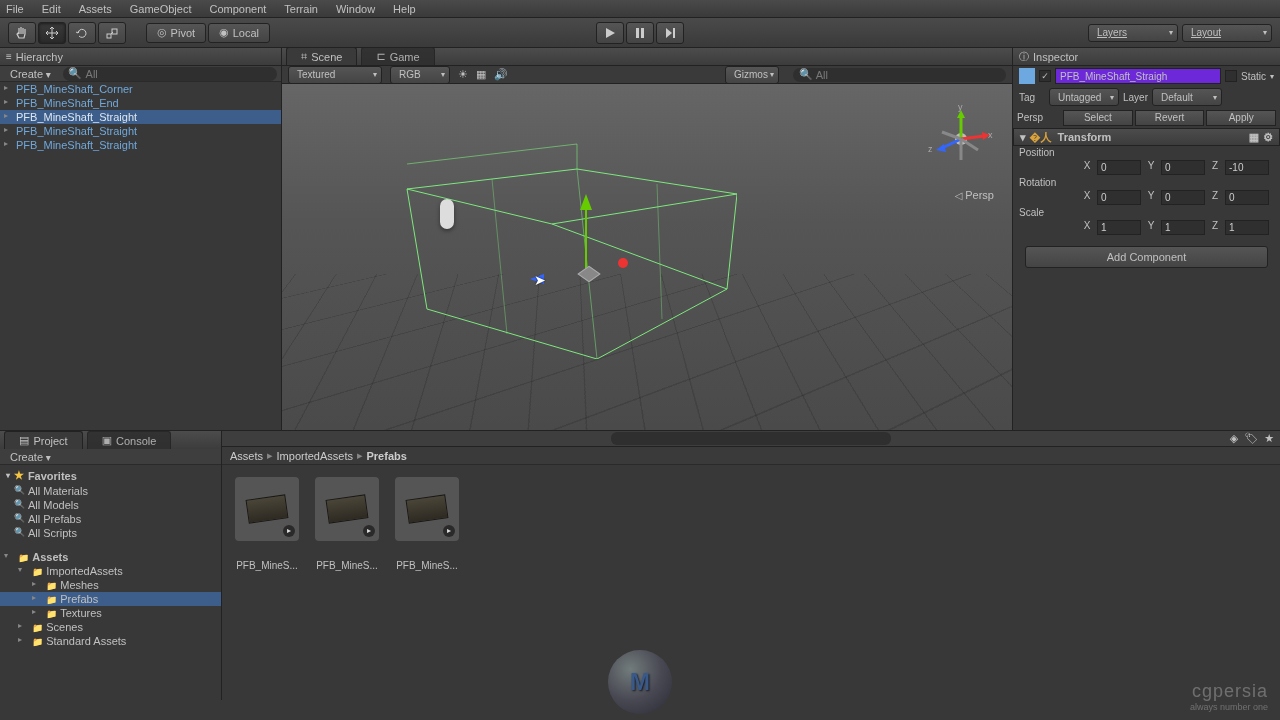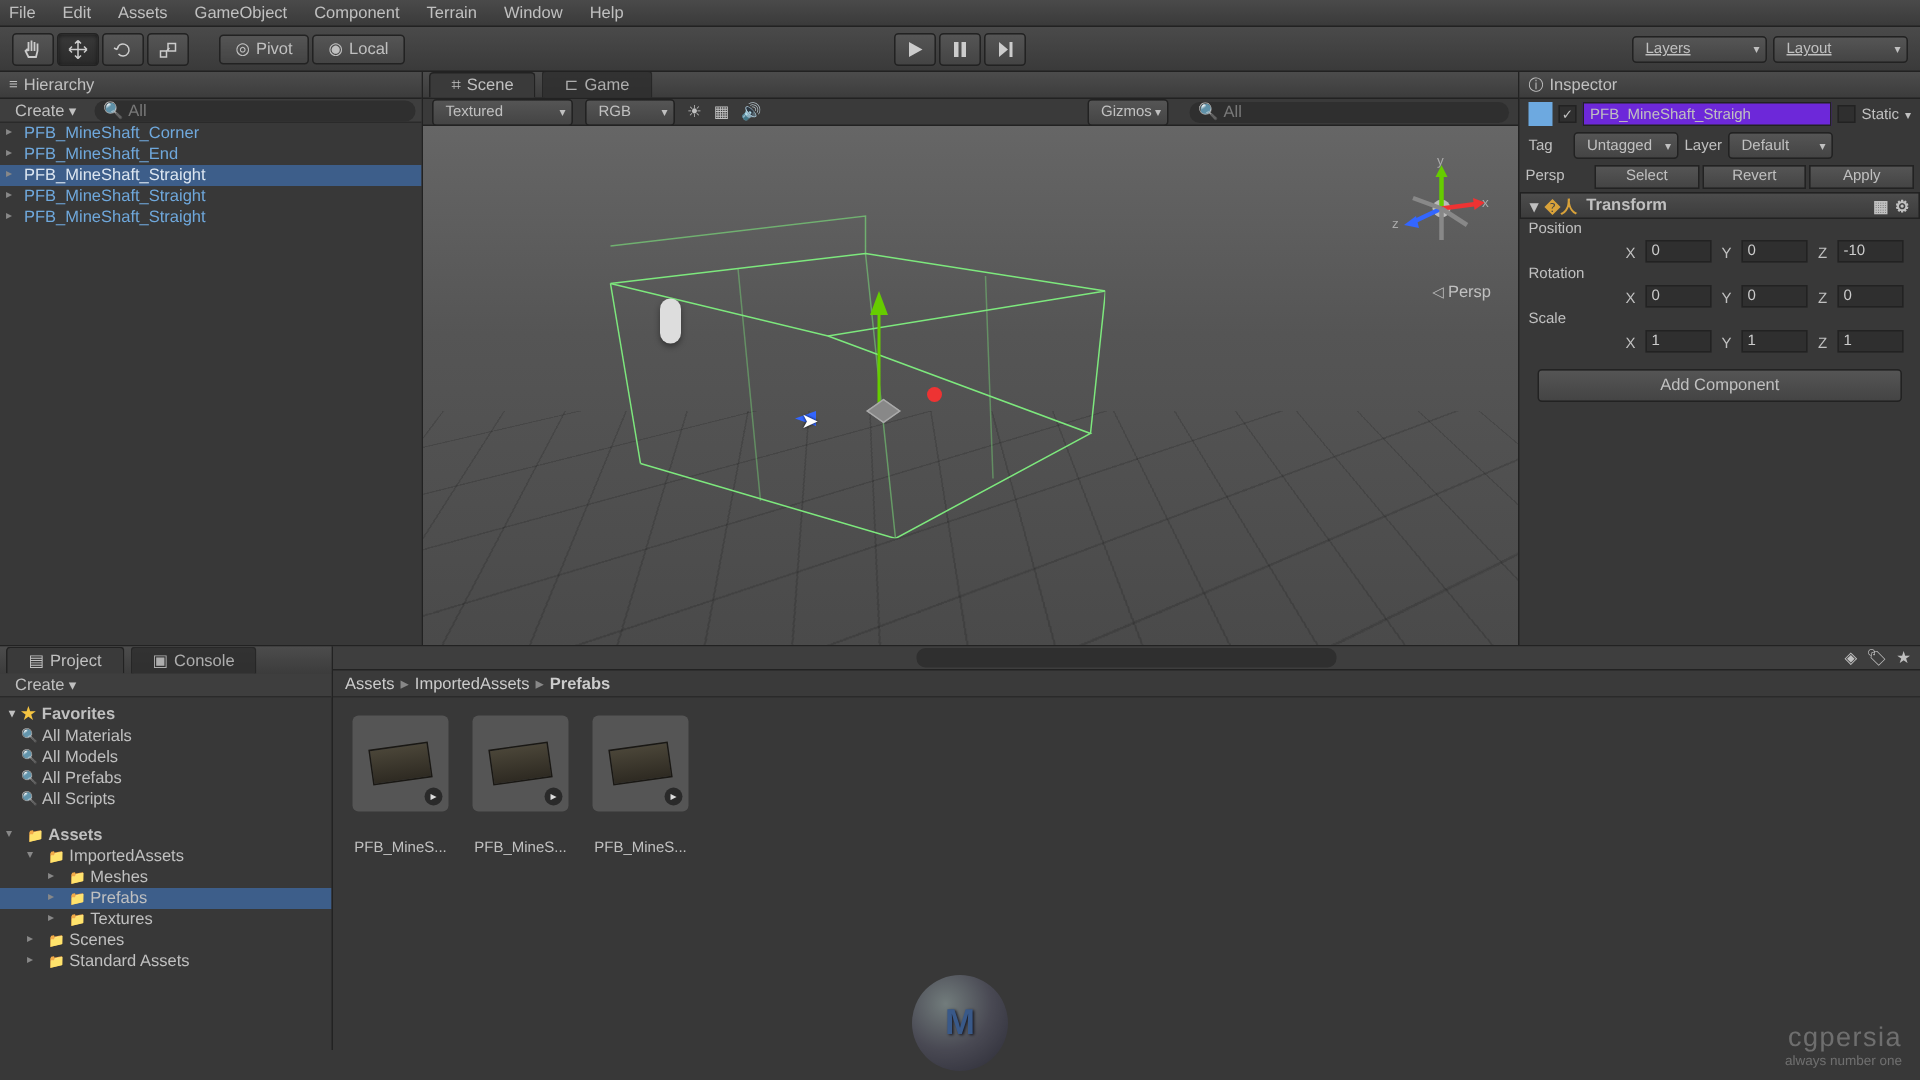--- a/index.html
+++ b/index.html
@@ -47,21 +47,21 @@
 .persp { position: absolute; right: 18px; top: 105px; font-size: 10px; color: #bbb; }
 .cursor-arrow { position: absolute; left: 252px; top: 188px; font-size: 14px; color: #fff; text-shadow: 0 0 2px #000; }
 .inspector { width: 268px; background: #383838; border-left: 1px solid #222; display: flex; flex-direction: column; }
 .insp-row { display: flex; align-items: center; padding: 2px 6px; gap: 4px; }
 .insp-name { flex: 1; height: 16px; background: #6d28d9; border: 1px solid #222; padding: 0 4px; font-size: 10px; display: flex; align-items: center; }
 .insp-check { width: 12px; height: 12px; background: #2f2f2f; border: 1px solid #222; display: flex; align-items: center; justify-content: center; font-size: 9px; }
 .prefab-row { display: flex; gap: 2px; padding: 2px 4px; }
 .prefab-row .btn { flex: 1; height: 16px; background: linear-gradient(#555,#444); border: 1px solid #222; text-align: center; font-size: 10px; line-height: 14px; cursor: pointer; }
 .prefab-row .lbl { width: 44px; font-size: 10px; line-height: 16px; }
 .component-header { height: 18px; background: linear-gradient(#4c4c4c,#3c3c3c); display: flex; align-items: center; padding: 0 6px; border: 1px solid #222; font-weight: bold; font-size: 11px; }
-.vec-row { display: flex; align-items: flex-end; padding: 1px 6px; gap: 4px; }
+.vec-row { display: flex; align-items: flex-start; padding: 1px 6px; gap: 4px; }
 .vec-row .lbl { width: 58px; font-size: 10px; }
 .vec-row .axis { width: 12px; text-align: center; font-size: 10px; }
 .vec-row input { width: 44px; height: 15px; background: #2f2f2f; border: 1px solid #222; color: #ccc; padding: 0 3px; font-size: 10px; }
 .add-component { margin: 10px 12px; height: 22px; background: linear-gradient(#555,#444); border: 1px solid #222; border-radius: 3px; text-align: center; line-height: 20px; cursor: pointer; }
 .bottom { display: flex; height: 270px; border-top: 1px solid #222; }
 .project { width: 222px; background: #383838; border-right: 1px solid #222; display: flex; flex-direction: column; }
 .proj-tabs { height: 18px; background: linear-gradient(#4c4c4c,#3c3c3c); display: flex; align-items: flex-end; }
 .proj-tree { flex: 1; overflow: auto; padding: 2px 0; }
 .fav-header { padding: 2px 6px; color: #ccc; font-weight: bold; display: flex; align-items: center; gap: 4px; }
 .star { color: #f5c542; }

